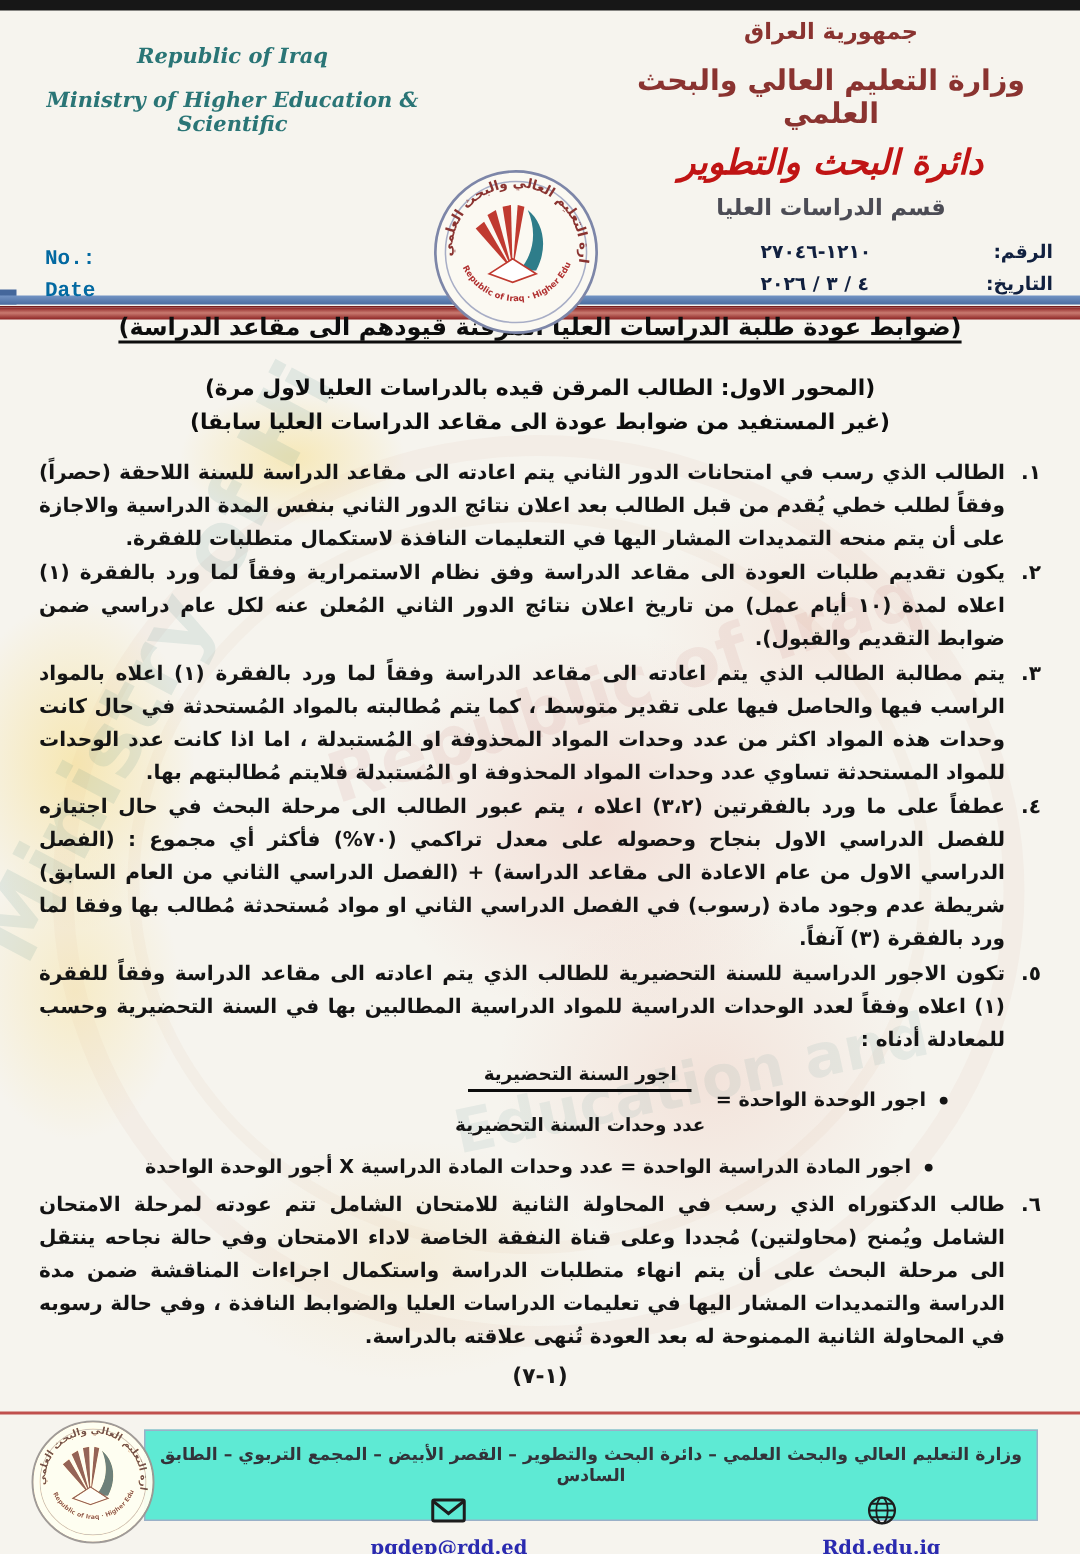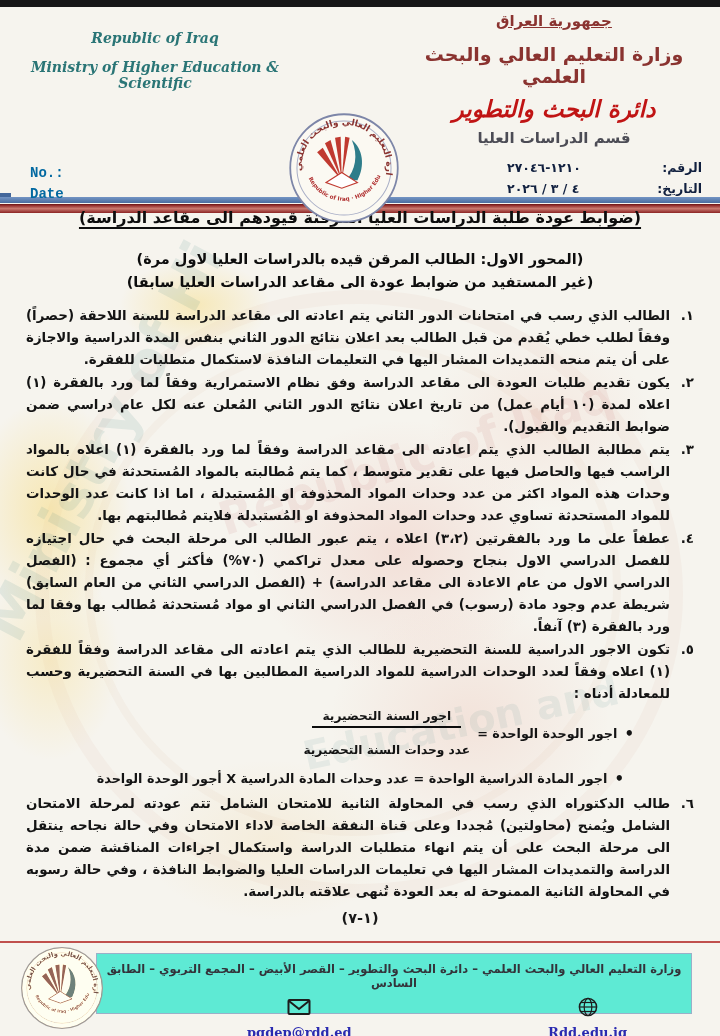--- a/index.html
+++ b/index.html
@@ -31,21 +31,21 @@
 
   
   .hdr-left{position:absolute;top:30px;left:12px;width:286px;text-align:center;z-index:2;
     font-family:"DejaVu Serif",serif;font-style:italic;font-weight:bold;color:#2a7576;font-size:14px;}
   .hdr-left .ln{margin-bottom:13px;}
   .hdr-left .dir{font-style:normal;color:#9b1f1f;font-size:13.8px;letter-spacing:0.2px;}
   .no-date{position:absolute;top:163px;left:30px;z-index:2;font-family:Liberation Mono, monospace;
     font-weight:bold;font-style:normal;font-size:14px;color:#0369a1;text-align:left;line-height:21px;}
 
   .hdr-right{position:absolute;top:12px;right:8px;width:316px;text-align:center;z-index:2;direction:rtl;}
-  .ar-country{font-size:15px;font-weight:bold;color:#8a3330;margin-bottom:13px;text-decoration:underline;}
+  .ar-country{font-size:15px;font-weight:bold;color:#8a3330;margin-bottom:13px;}
   .ar-ministry{font-size:19px;font-weight:bold;color:#8a3330;margin-bottom:9px;}
   .ar-dir{font-size:23px;font-weight:bold;color:#c01414;margin-bottom:7px;font-style:italic;}
   .ar-dept{font-size:15px;font-weight:bold;color:#4c4c55;}
   .num-block{position:absolute;top:160px;right:18px;width:195px;z-index:2;direction:rtl;
     font-size:12.5px;font-weight:bold;color:#11203f;}
   .num-row{display:flex;justify-content:space-between;margin-bottom:6px;}
 
   .emblem{position:absolute;z-index:3;}
   .emblem-top{top:112px;left:288px;width:112px;height:112px;}
   .emblem-foot{top:946px;left:20px;width:84px;height:84px;filter:sepia(0.55) saturate(0.75) opacity(0.95);}

